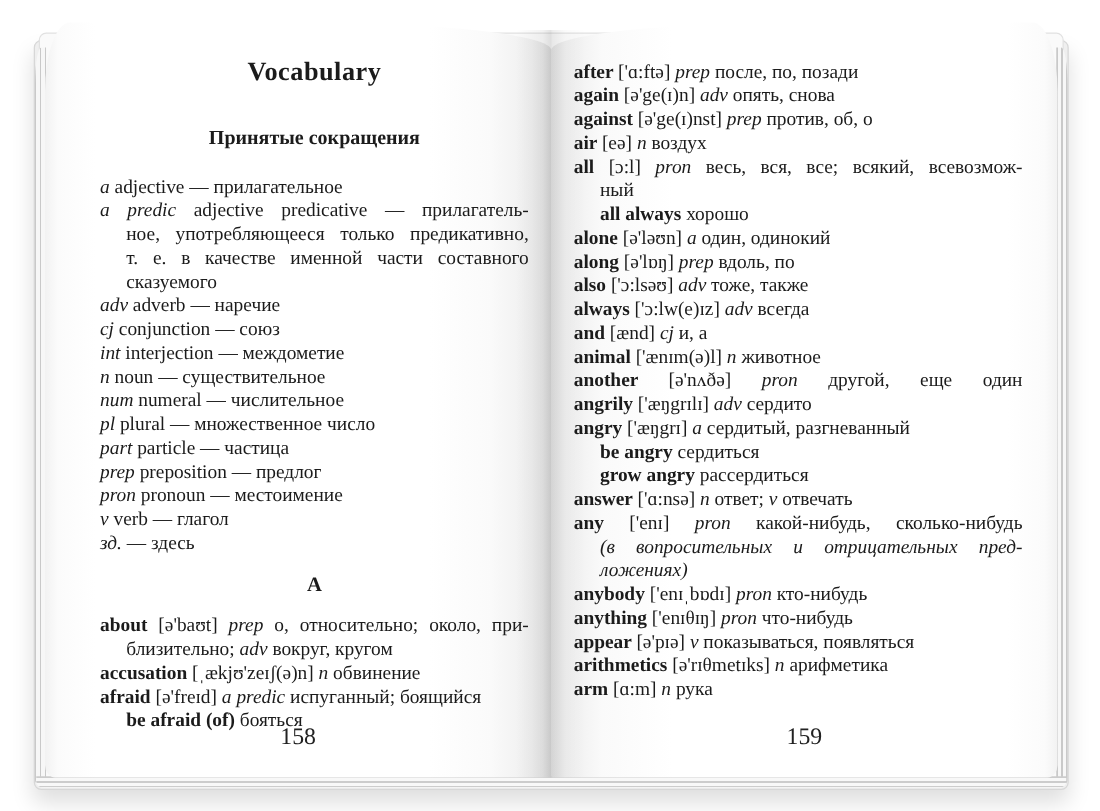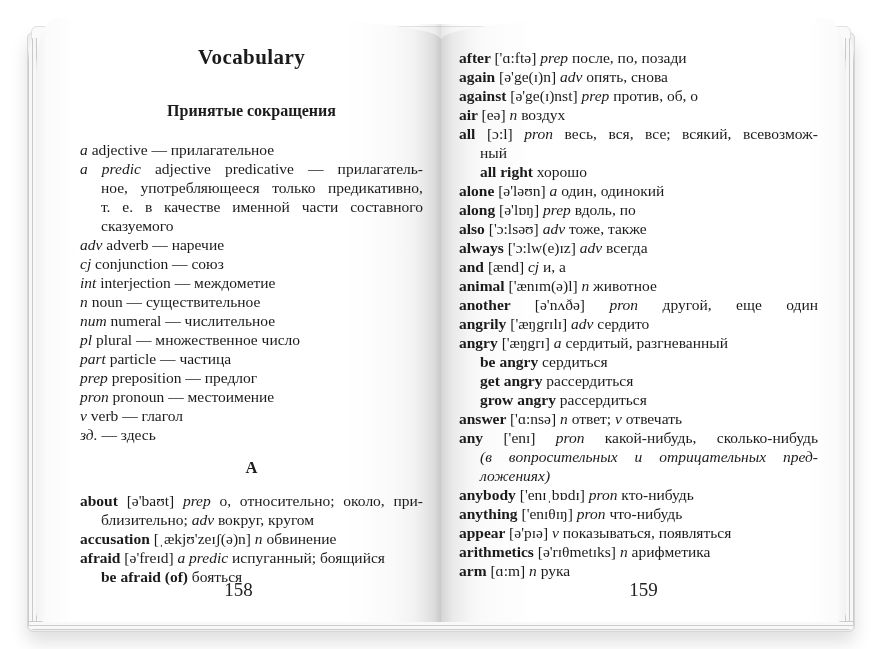--- a/index.html
+++ b/index.html
@@ -169,32 +169,31 @@
 
       <div class="page page-right">
         <div class="page-content right-content">
           <div class="entries" style="margin-top:0">
               <div class="line"><span class="s-b">after </span><span class="s-n">['ɑ:ftə] </span><span class="s-i">prep </span><span class="s-n">после, по, позади</span></div>
               <div class="line"><span class="s-b">again </span><span class="s-n">[ə'ge(ɪ)n] </span><span class="s-i">adv </span><span class="s-n">опять, снова</span></div>
               <div class="line"><span class="s-b">against </span><span class="s-n">[ə'ge(ɪ)nst] </span><span class="s-i">prep </span><span class="s-n">против, об, о</span></div>
               <div class="line"><span class="s-b">air </span><span class="s-n">[eə] </span><span class="s-i">n </span><span class="s-n">воздух</span></div>
               <div class="line jst"><span class="s-b">all </span><span class="s-n">[ɔ:l] </span><span class="s-i">pron </span><span class="s-n">весь, вся, все; всякий, всевозмож-</span></div>
               <div class="line ind"><span class="s-n">ный</span></div>
-              <div class="line ind"><span class="s-b">all right </span><span class="s-n">хорошо</span></div>
+              <div class="line ind"><span class="s-b">all always </span><span class="s-n">хорошо</span></div>
               <div class="line"><span class="s-b">alone </span><span class="s-n">[ə'ləʊn] </span><span class="s-i">a </span><span class="s-n">один, одинокий</span></div>
               <div class="line"><span class="s-b">along </span><span class="s-n">[ə'lɒŋ] </span><span class="s-i">prep </span><span class="s-n">вдоль, по</span></div>
               <div class="line"><span class="s-b">also </span><span class="s-n">['ɔ:lsəʊ] </span><span class="s-i">adv </span><span class="s-n">тоже, также</span></div>
               <div class="line"><span class="s-b">always </span><span class="s-n">['ɔ:lw(e)ɪz] </span><span class="s-i">adv </span><span class="s-n">всегда</span></div>
               <div class="line"><span class="s-b">and </span><span class="s-n">[ænd] </span><span class="s-i">cj </span><span class="s-n">и, а</span></div>
               <div class="line"><span class="s-b">animal </span><span class="s-n">['ænɪm(ə)l] </span><span class="s-i">n </span><span class="s-n">животное</span></div>
               <div class="line jst"><span class="s-b">another </span><span class="s-n">[ə'nʌðə] </span><span class="s-i">pron </span><span class="s-n">другой, еще один</span></div>
               <div class="line"><span class="s-b">angrily </span><span class="s-n">['æŋgrɪlɪ] </span><span class="s-i">adv </span><span class="s-n">сердито</span></div>
               <div class="line"><span class="s-b">angry </span><span class="s-n">['æŋgrɪ] </span><span class="s-i">a </span><span class="s-n">сердитый, разгневанный</span></div>
               <div class="line ind"><span class="s-b">be angry </span><span class="s-n">сердиться</span></div>
-              <div class="line ind"><span class="s-b">get angry </span><span class="s-n">рассердиться</span></div>
               <div class="line ind"><span class="s-b">grow angry </span><span class="s-n">рассердиться</span></div>
               <div class="line"><span class="s-b">answer </span><span class="s-n">['ɑ:nsə] </span><span class="s-i">n </span><span class="s-n">ответ; </span><span class="s-i">v </span><span class="s-n">отвечать</span></div>
               <div class="line jst"><span class="s-b">any </span><span class="s-n">['enɪ] </span><span class="s-i">pron </span><span class="s-n">какой-нибудь, сколько-нибудь</span></div>
               <div class="line ind jst"><span class="s-i">(в вопросительных и отрицательных пред-</span></div>
               <div class="line ind"><span class="s-i">ложениях)</span></div>
               <div class="line"><span class="s-b">anybody </span><span class="s-n">['enɪˌbɒdɪ] </span><span class="s-i">pron </span><span class="s-n">кто-нибудь</span></div>
               <div class="line"><span class="s-b">anything </span><span class="s-n">['enɪθɪŋ] </span><span class="s-i">pron </span><span class="s-n">что-нибудь</span></div>
               <div class="line"><span class="s-b">appear </span><span class="s-n">[ə'pɪə] </span><span class="s-i">v </span><span class="s-n">показываться, появляться</span></div>
               <div class="line"><span class="s-b">arithmetics </span><span class="s-n">[ə'rɪθmetɪks] </span><span class="s-i">n </span><span class="s-n">арифметика</span></div>
               <div class="line"><span class="s-b">arm </span><span class="s-n">[ɑ:m] </span><span class="s-i">n </span><span class="s-n">рука</span></div>

